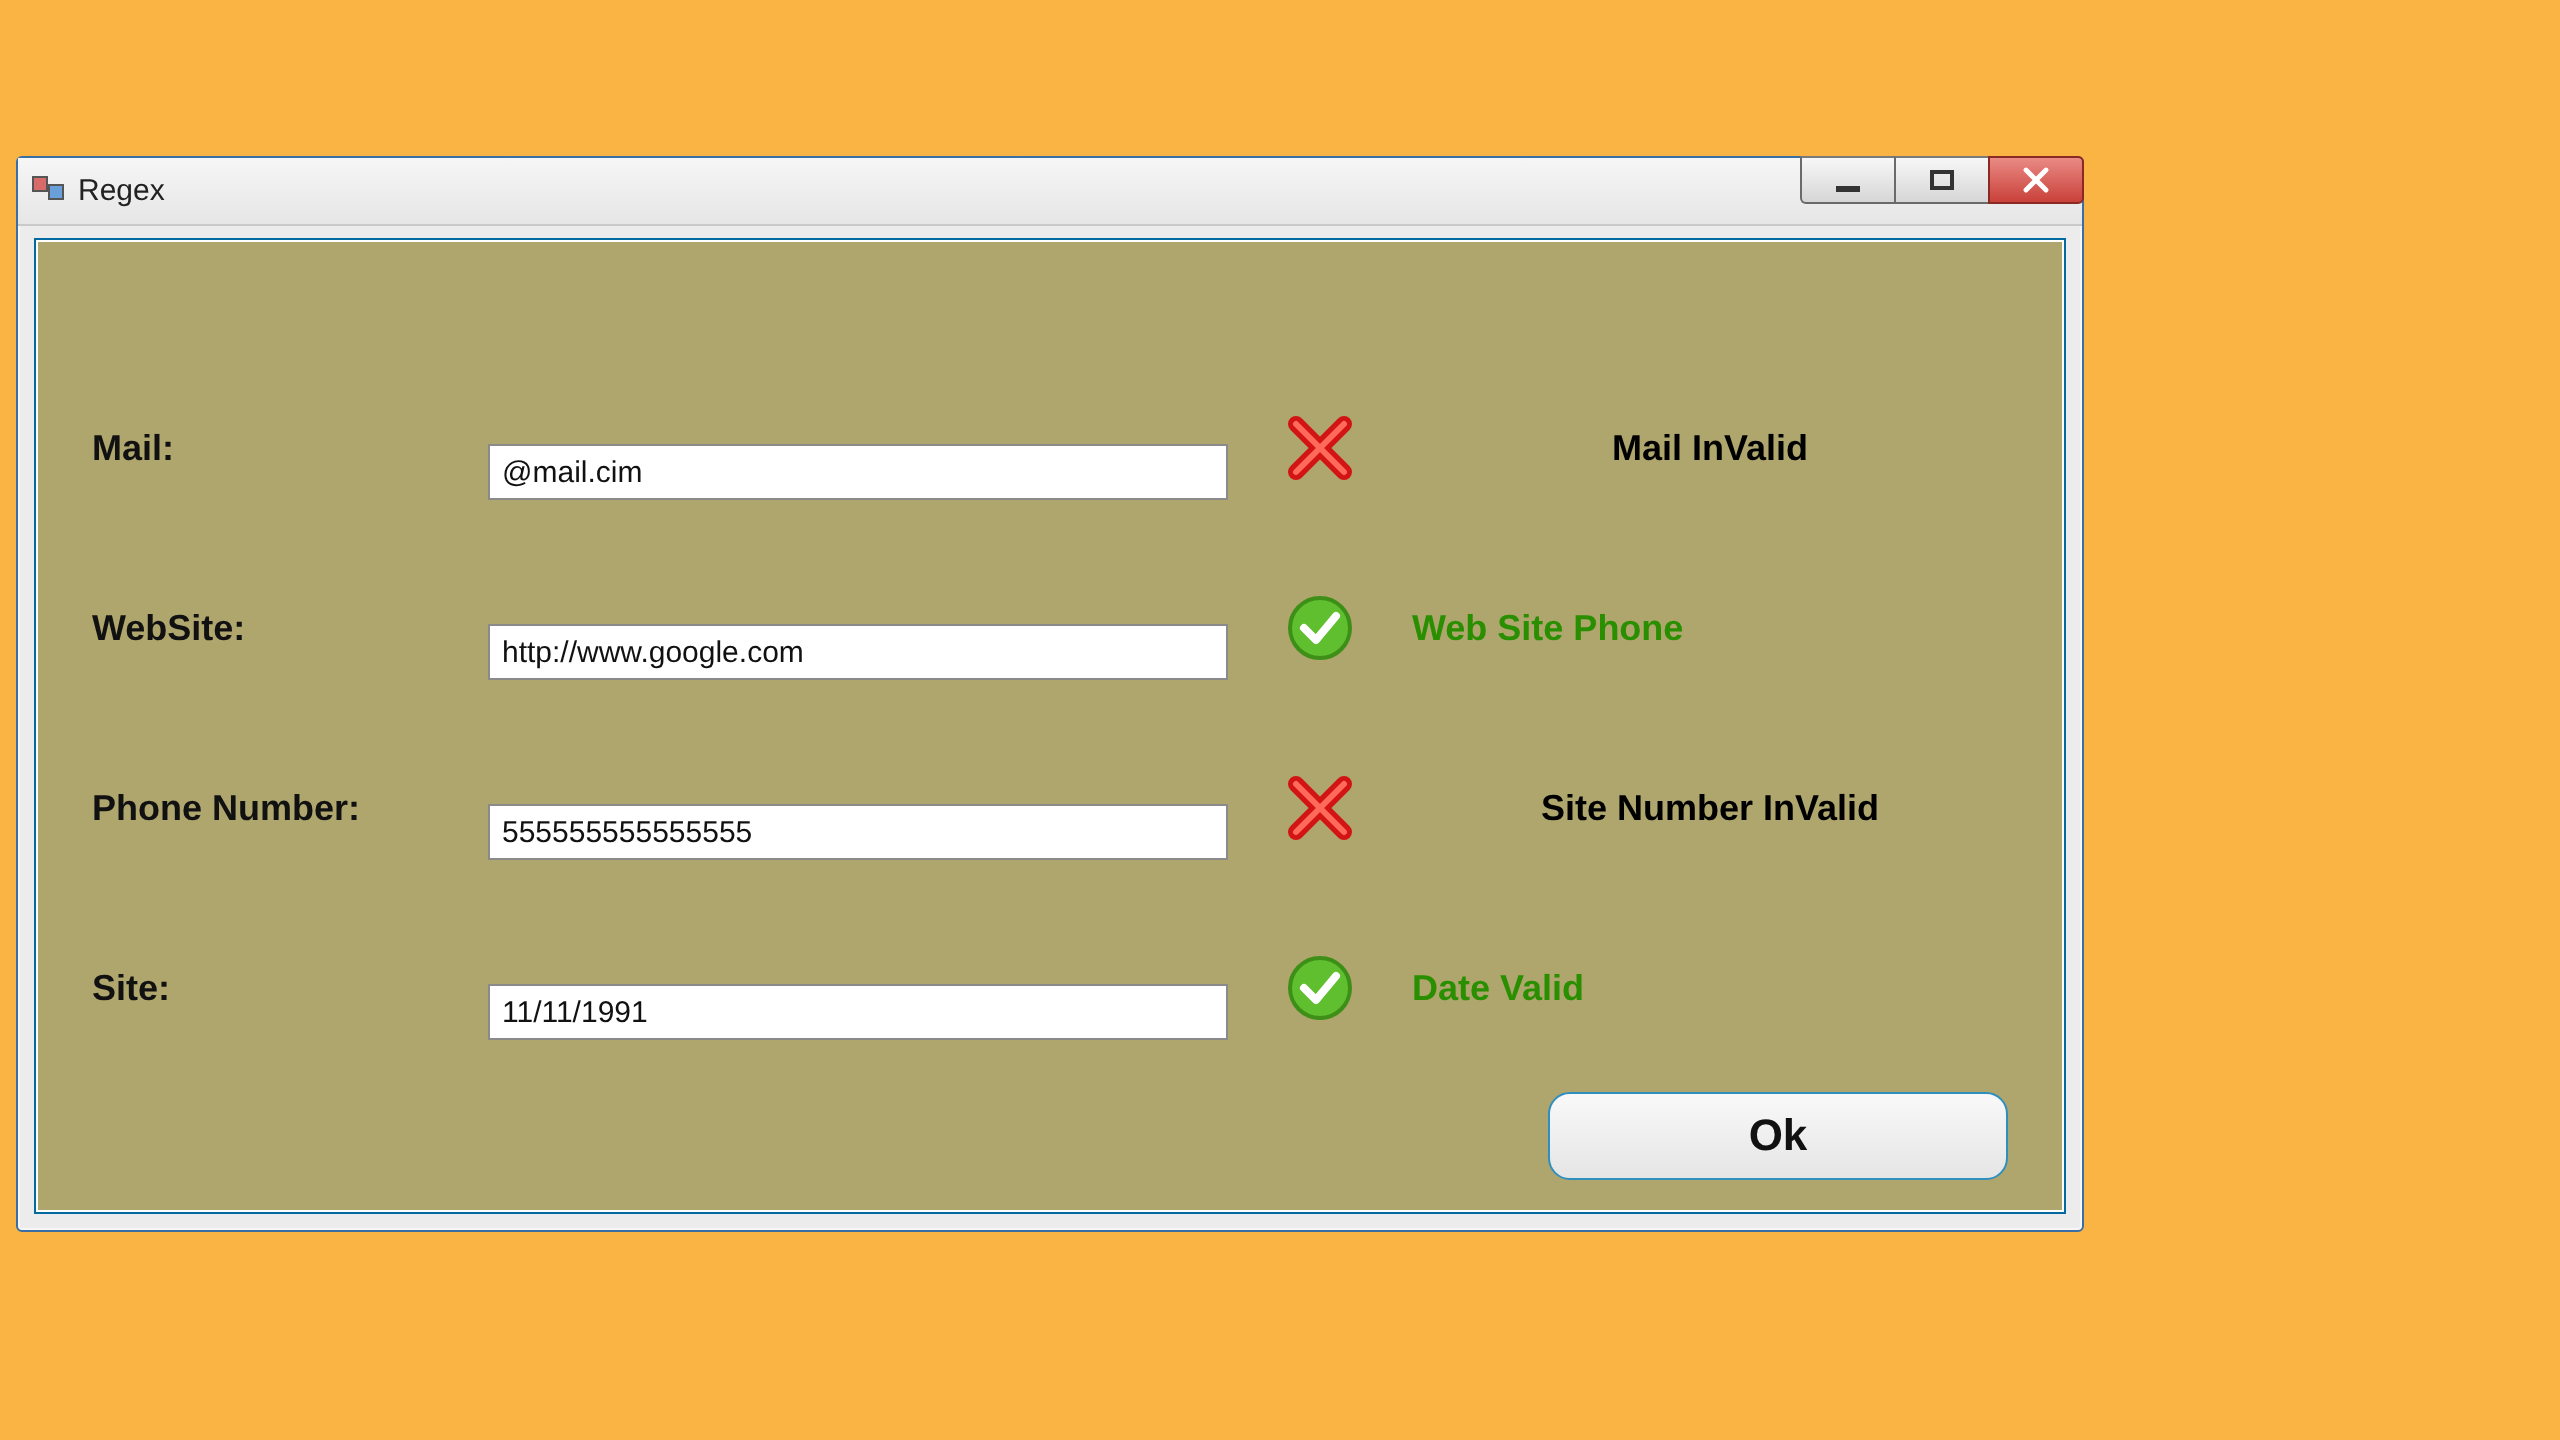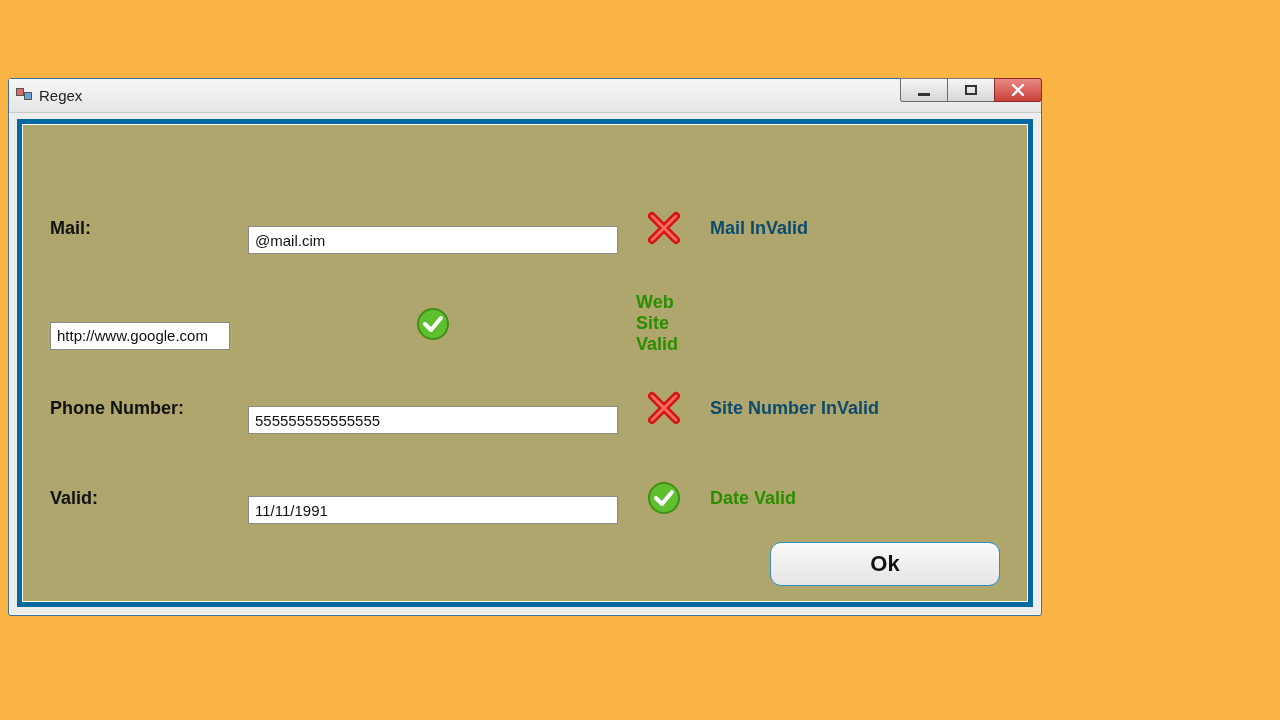--- a/index.html
+++ b/index.html
@@ -61,21 +61,21 @@
   }
   .win-min .glyph { width:12px; height:0; border-bottom:3px solid #333; margin-top:8px;}
   .win-max .glyph { width:12px; height:10px; border:2px solid #333;}
   .win-close svg { width:14px; height:14px; }
   .client-wrap {
     flex:1; padding:6px 8px 8px 8px;
   }
   .client {
     width:100%; height:100%;
     background:#aea66c;
-    border:5px solid #0369a1;
+    border:1px solid #0369a1;
     box-shadow: 0 0 0 1px #fff inset;
     position:relative;
   }
   .form {
     position:absolute; left:28px; top:78px; right:28px;
   }
   .row {
     display:grid;
     grid-template-columns: 180px 370px 56px 1fr;
     align-items:center;
@@ -89,21 +89,21 @@
   .txt {
     height:28px; width:100%;
     border:1px solid #8a8a8a;
     background:#fff;
     font-size:15px; padding:2px 6px;
     color:#111;
     margin-top:24px;
   }
   .icon-slot { display:flex; align-items:center; justify-content:center; }
   .msg { font-weight:bold; font-size:18px; }
-  .msg.err { color:#0c4a6e; }
+  .msg.err { color:#000000;text-align:center; }
   .msg.ok  { color:#2a8f00; }
   .cross svg, .check svg { width:36px; height:36px; display:block; }
   .ok-btn {
     position:absolute; right:28px; bottom:16px;
     width:230px; height:44px;
     border:1px solid #2f8fbf;
     border-radius:11px;
     background:linear-gradient(#f9f9f9,#e5e5e5);
     font-size:22px; font-weight:bold; color:#111;
     cursor:pointer;
@@ -144,44 +144,45 @@
           <div class="icon-slot cross">
             <svg viewBox="0 0 36 36">
               <path d="M6 6 L30 30 M30 6 L6 30" stroke="#d21414" stroke-width="8" stroke-linecap="round"></path>
               <path d="M6 6 L30 30 M30 6 L6 30" stroke="#ff6a5a" stroke-width="3" stroke-linecap="round"></path>
             </svg>
           </div>
           <div class="msg err">Mail InValid</div>
         </div>
 
         <div class="row">
+          <div class="lbl">WebSite:</div>
           <input class="txt" value="http://www.google.com" style="">
           <div class="icon-slot check">
             <svg viewBox="0 0 36 36">
               <circle cx="18" cy="18" r="15" fill="#5fbf2e" stroke="#3e8f17" stroke-width="2"></circle>
               <path d="M10 18 L16 24 L26 12" fill="none" stroke="#fff" stroke-width="4" stroke-linecap="round" stroke-linejoin="round"></path>
             </svg>
           </div>
-          <div class="msg ok">Web Site Valid</div>
+          <div class="msg ok">Web Site Phone</div>
         </div>
 
         <div class="row">
           <div class="lbl">Phone Number:</div>
           <input class="txt" value="555555555555555" style="">
           <div class="icon-slot cross">
             <svg viewBox="0 0 36 36">
               <path d="M6 6 L30 30 M30 6 L6 30" stroke="#d21414" stroke-width="8" stroke-linecap="round"></path>
               <path d="M6 6 L30 30 M30 6 L6 30" stroke="#ff6a5a" stroke-width="3" stroke-linecap="round"></path>
             </svg>
           </div>
           <div class="msg err">Site Number InValid</div>
         </div>
 
         <div class="row">
-          <div class="lbl">Valid:</div>
+          <div class="lbl">Site:</div>
           <input class="txt" value="11/11/1991" style="">
           <div class="icon-slot check">
             <svg viewBox="0 0 36 36">
               <circle cx="18" cy="18" r="15" fill="#5fbf2e" stroke="#3e8f17" stroke-width="2"></circle>
               <path d="M10 18 L16 24 L26 12" fill="none" stroke="#fff" stroke-width="4" stroke-linecap="round" stroke-linejoin="round"></path>
             </svg>
           </div>
           <div class="msg ok">Date Valid</div>
         </div>
 

